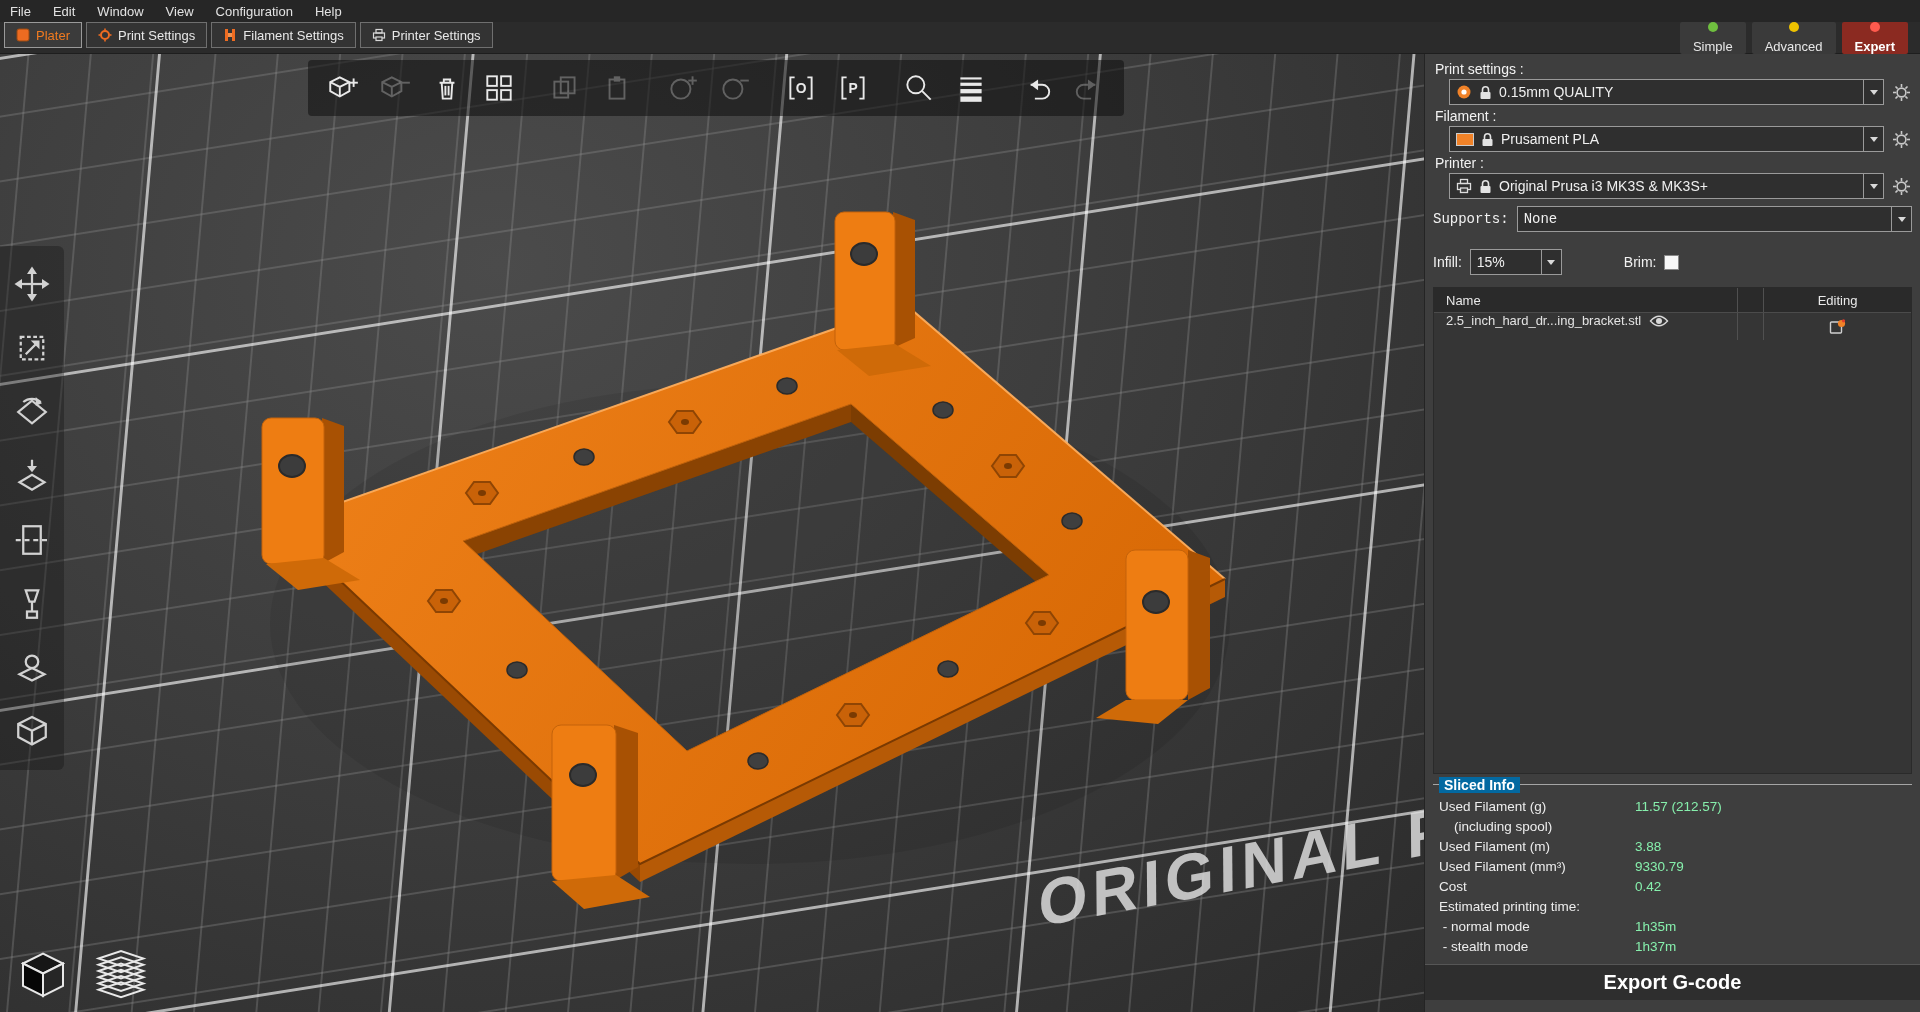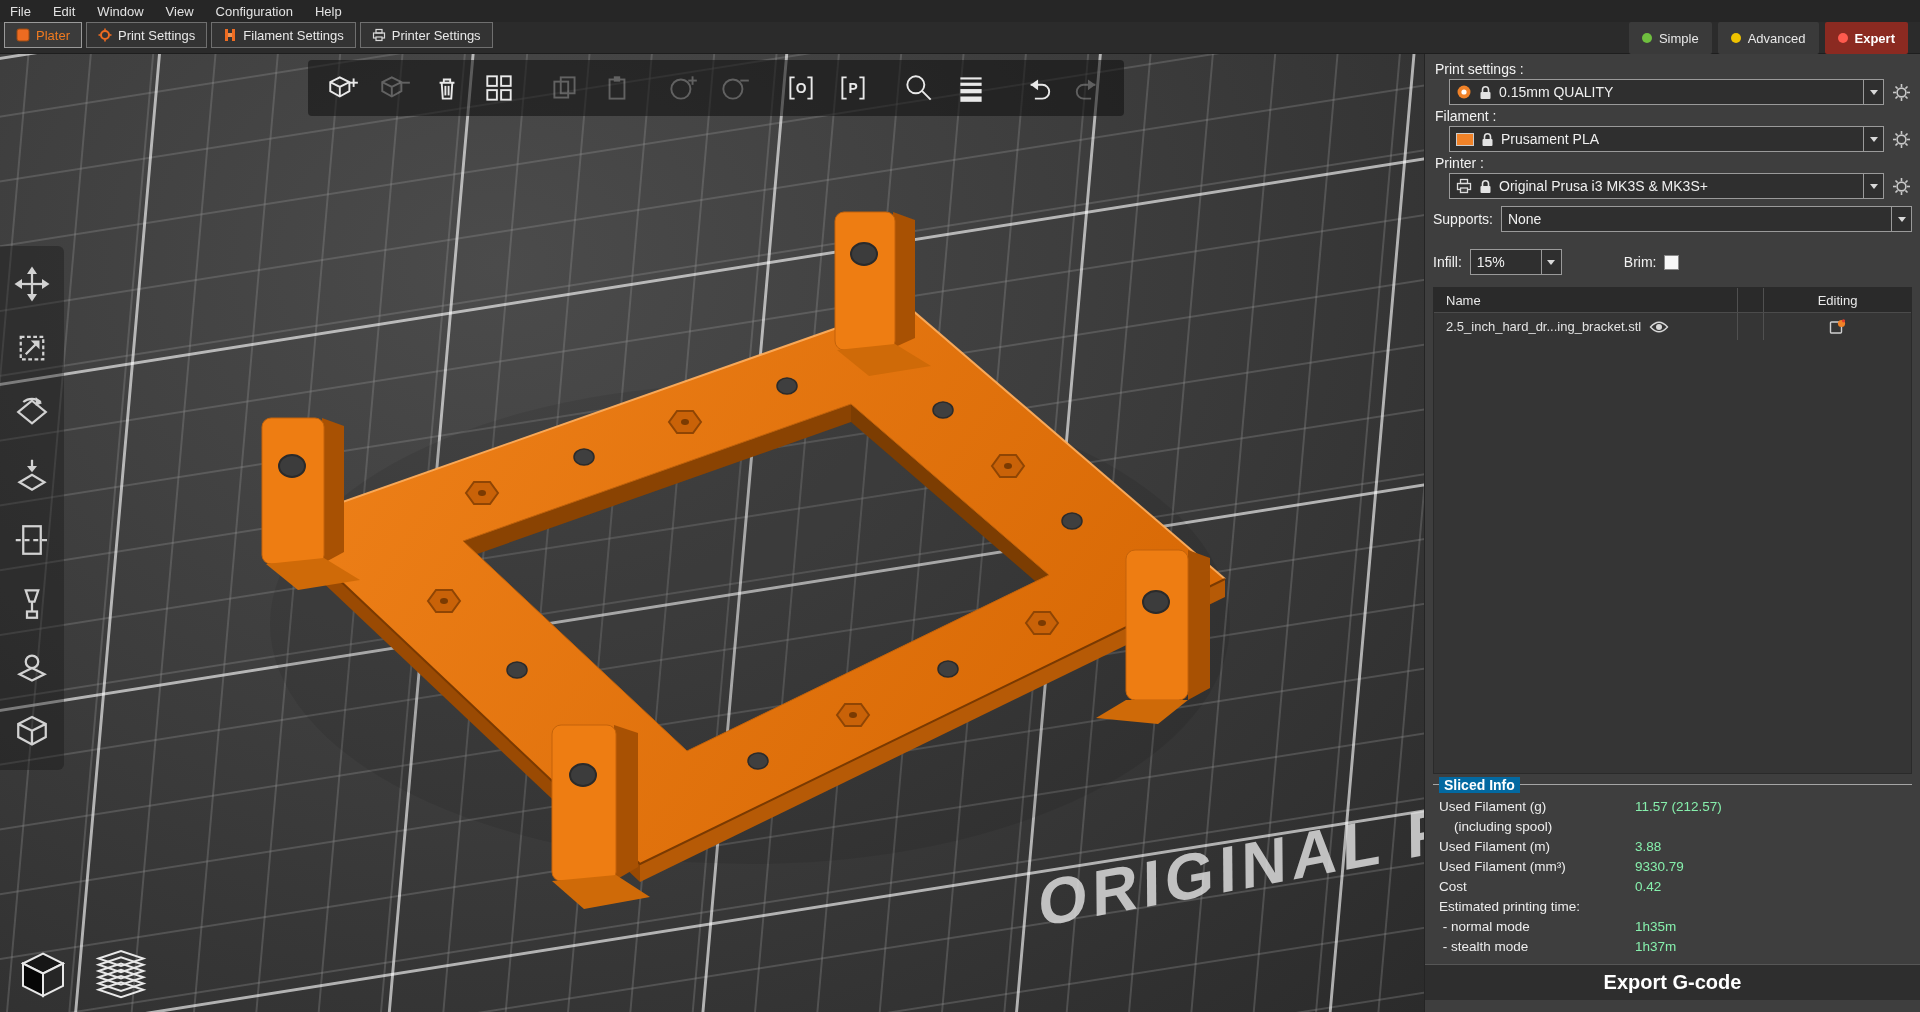--- a/index.html
+++ b/index.html
@@ -13,21 +13,21 @@
 
   
   .tabbar { position:absolute; top:22px; left:0; right:0; height:32px; background:#2b2b2b;
             display:flex; align-items:flex-start; gap:4px; padding:0 4px; border-bottom:1px solid #1e1e1e; }
   .tab { display:flex; align-items:center; gap:6px; height:26px; padding:0 11px; border:1px solid #6f6f6f;
          background:#333; color:#e8e8e8; font-size:13px; }
   .tab.active { background:#3b3b3b; color:#f07a20; border-color:#9a9a9a; }
   .tabicon { width:14px; height:14px; display:inline-block; }
   .modes { margin-left:auto; display:flex; gap:6px; padding-right:8px; }
   .mode { display:flex; align-items:center; gap:7px; height:32px; padding:0 13px; background:#3a3a3a;
-          color:#e8e8e8; font-size:13px; border-radius:2px; }
+          color:#e8e8e8; font-size:13px; border-radius:2px;flex-direction:column; }
   .mode .dot { width:10px; height:10px; border-radius:50%; }
   .dot.green { background:#6fbf3f; } .dot.yellow { background:#eec200; } .dot.red { background:#ff5a4e; }
   .mode.active { background:#8b2a21; color:#fff; font-weight:bold; }
 
   
   .main { position:absolute; top:54px; left:0; right:0; bottom:0; display:flex; }
 
   
   .viewport { position:relative; flex:1; overflow:hidden;
               background: radial-gradient(ellipse at 35% 22%, #4b4b4b 0%, #3b3b3b 52%, #2b2b2b 100%); }
@@ -70,35 +70,35 @@
   .plabel { color:#f2f2f2; font-size:14px; margin:3px 0 2px 2px; }
   .combo-row { display:flex; align-items:center; gap:6px;padding-left:16px; }
   .combo { flex:1; height:26px; background:#2f2f2f; border:1px solid #9a9a9a; display:flex;
            align-items:center; gap:7px; padding-left:6px; color:#f0f0f0; font-size:14px; cursor:pointer; }
   .combo .grow { flex:1; white-space:nowrap; overflow:hidden; }
   .chevbox { width:20px; align-self:stretch; border-left:1px solid #9a9a9a; display:flex;
              align-items:center; justify-content:center; margin-left:auto; }
   .arr { width:0; height:0; border:4px solid transparent; border-top:5px solid #d9d9d9; margin-top:5px; }
   .gearbtn { width:22px; height:22px; background:none; border:none; cursor:pointer; display:flex;
              align-items:center; justify-content:center; }
-  .supports-row { display:flex; align-items:center; gap:8px; margin-top:7px; }
+  .supports-row { display:flex; align-items:center; gap:8px; margin-top:7px;font-family:Liberation Mono, monospace; }
   .infill-row { display:flex; align-items:center; gap:8px; margin:17px 0 5px; }
   .combo.small { flex:0 0 92px; }
   .spacer40 { width:46px; }
   .checkbox { width:15px; height:15px; background:#f7f7f7; border:1px solid #888; cursor:pointer; }
 
   .objlist { margin-top:7px; flex:1; min-height:0; display:flex; flex-direction:column;
              background:#353535; border:1px solid #2a2a2a; }
   .objhead { display:flex; height:25px; background:#2a2a2a; color:#e9e9e9; font-size:13px;
              align-items:center; border-bottom:1px solid #4b4b4b; }
   .col-name { flex:1; display:flex; align-items:center; padding-left:12px; min-width:0; }
   .col-mid  { width:26px; align-self:stretch; border-left:1px solid #505050; }
   .col-edit { width:148px; align-self:stretch; border-left:1px solid #505050; display:flex;
               align-items:center; justify-content:center; }
-  .objrow { display:flex; height:27px; align-items:center; color:#e3e3e3; font-size:13px; }
+  .objrow { display:flex; height:27px; align-items:flex-start; color:#e3e3e3; font-size:13px; }
   .objrow .name-text { white-space:nowrap; overflow:hidden; text-overflow:ellipsis; }
   .eye { margin-left:8px; margin-right:6px; flex:0 0 auto; cursor:pointer; }
 
   .sliced { border-top:1px solid #a5a5a5; margin-top:10px; padding:0 2px 6px; }
   .sliced-title { position:relative; top:-9px; left:4px; display:inline-block; background:#0369a1;
                   padding:0 5px; color:#fff; font-weight:bold; font-size:14px; }
   .sliced-grid { margin-top:-4px; display:grid; grid-template-columns:196px 1fr; row-gap:5px;
                  color:#ededed; font-size:13.5px; padding-left:4px; }
   .sliced-grid .val { color:#86efac; }
 

